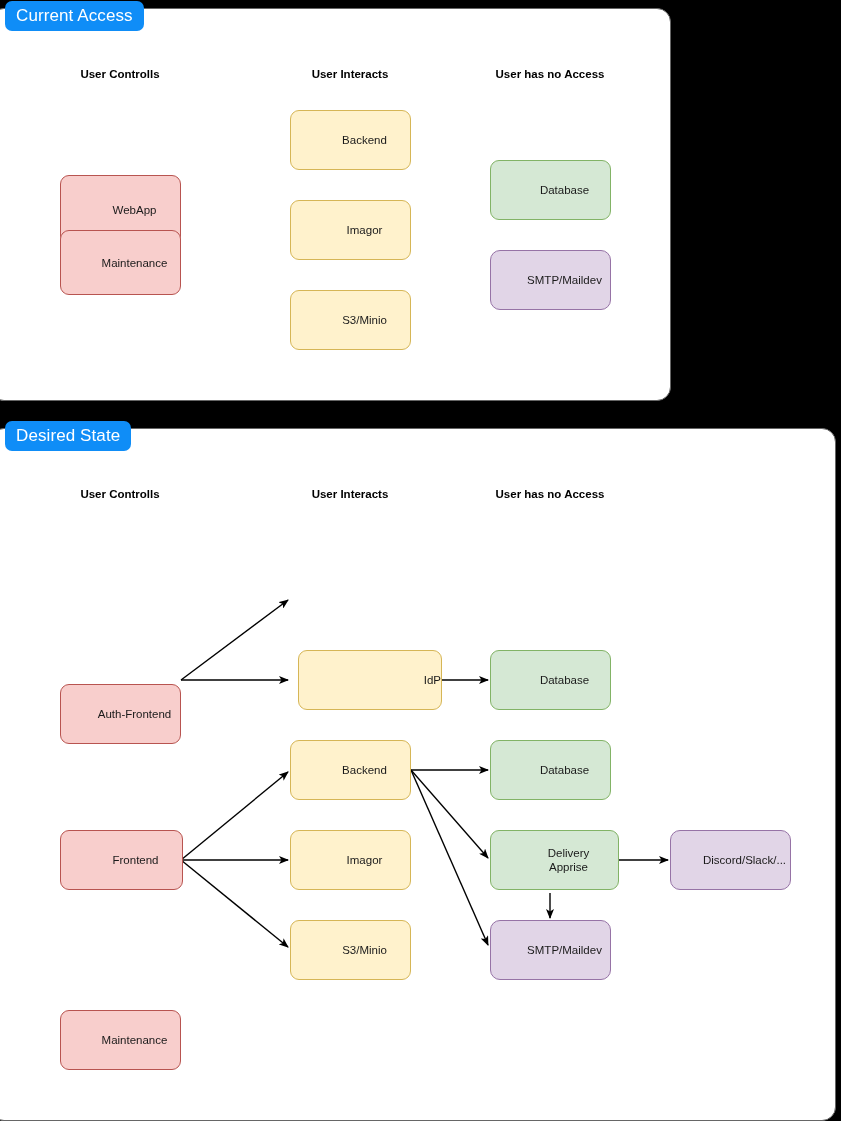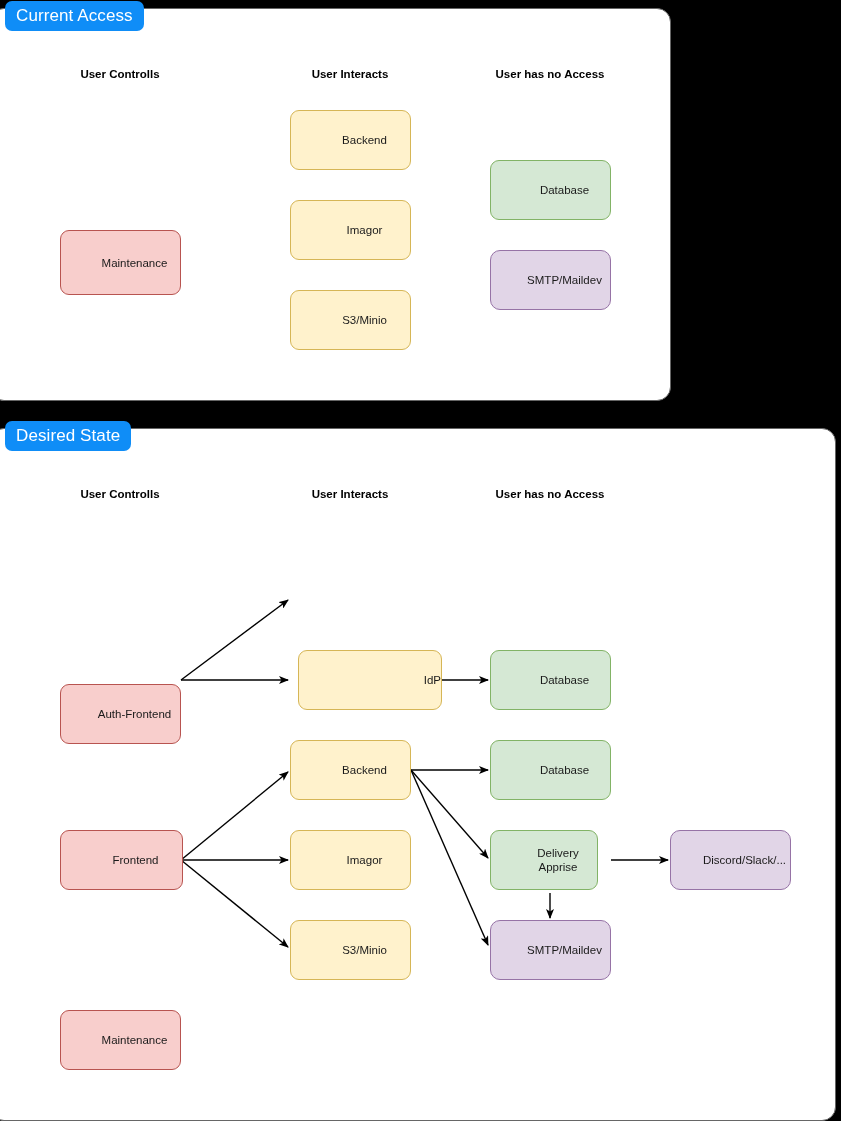--- a/index.html
+++ b/index.html
@@ -101,20 +101,23 @@
 
 <div class="canvas">
 
   <div class="panel" id="panel-current"></div>
   <div class="tab-label" id="tab-current">Current Access</div>
 
   <div class="col-header" style="left:40px; top:68px;">User Controlls</div>
   <div class="col-header" style="left:270px; top:68px;">User Interacts</div>
   <div class="col-header" style="left:470px; top:68px;">User has no Access</div>
 
+  <div class="node n-red" style="left:60px; top:175px; width:121px; height:70px;">
+    <span class="node-label">WebApp</span>
+  </div>
   <div class="node n-red" style="left:60px; top:230px; width:121px; height:65px;">
     <span class="node-label">Maintenance</span>
   </div>
 
   <div class="node n-yellow" style="left:290px; top:110px; width:121px; height:60px;">
     <span class="node-label">Backend</span>
   </div>
   <div class="node n-yellow" style="left:290px; top:200px; width:121px; height:60px;">
     <span class="node-label">Imagor</span>
   </div>
@@ -190,21 +193,21 @@
   <div class="node n-yellow" style="left:290px; top:920px; width:121px; height:60px;">
     <span class="node-label">S3/Minio</span>
   </div>
 
   <div class="node n-green" style="left:490px; top:650px; width:121px; height:60px;">
     <span class="node-label">Database</span>
   </div>
   <div class="node n-green" style="left:490px; top:740px; width:121px; height:60px;">
     <span class="node-label">Database</span>
   </div>
-  <div class="node n-green" style="left:490px; top:830px; width:108px; height:60px;">
+  <div class="node n-green" style="left:490px; top:830px; width:129px; height:60px;">
     <span class="node-label">Delivery
 Apprise</span>
   </div>
   <div class="node n-purple" style="left:490px; top:920px; width:121px; height:60px;">
     <span class="node-label">SMTP/Maildev</span>
   </div>
 
   <div class="node n-purple" style="left:670px; top:830px; width:121px; height:60px;">
     <span class="node-label">Discord/Slack/...</span>
   </div>

